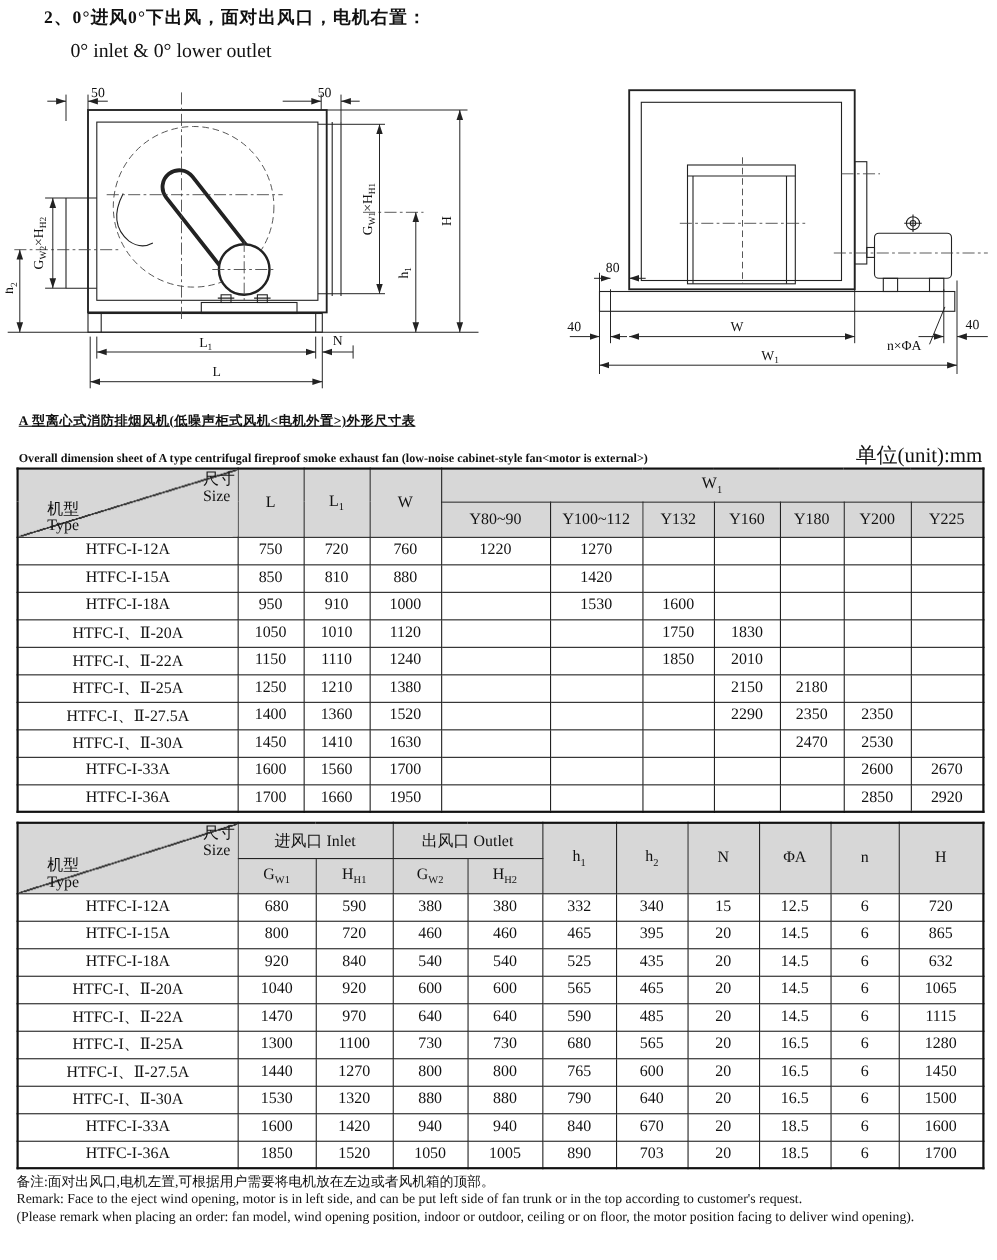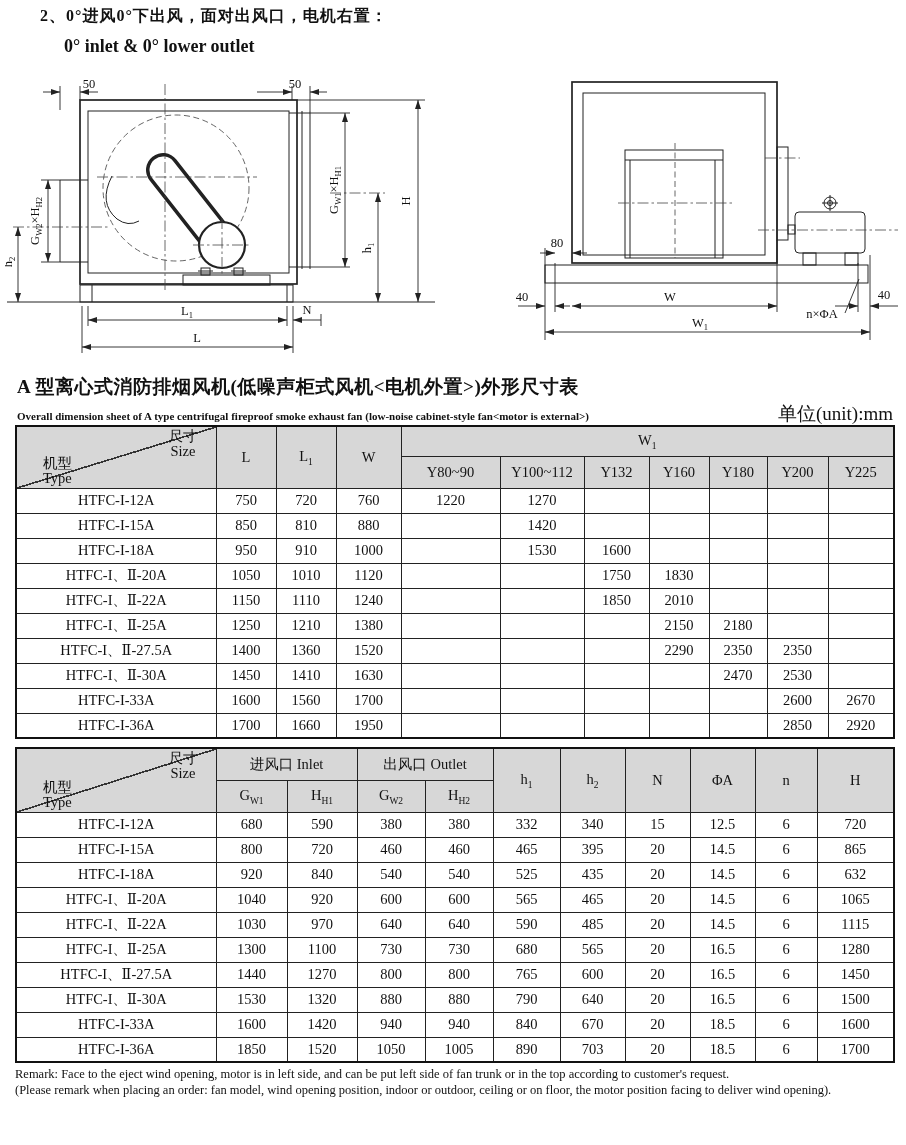--- a/index.html
+++ b/index.html
@@ -1,41 +1,41 @@
 <!DOCTYPE html>
 <html><head>
 <meta charset="utf-8">
 <style>
   html,body{margin:0;padding:0;background:#fff;}
   body{width:906px;height:1145px;position:relative;font-family:"Liberation Serif","DejaVu Serif",serif;color:#111;}
   .abs{position:absolute;}
   .title-zh{left:40px;top:6px;font-size:16px;font-weight:bold;letter-spacing:1px;}
-  .title-en{left:64px;top:36px;font-size:18px;font-weight:bold;}
-  .sec-zh{left:17px;top:374px;font-size:19px;font-weight:bold;letter-spacing:0.5px;}
+  .title-en{left:64px;top:36px;font-size:18px;font-weight:normal;}
+  .sec-zh{left:17px;top:374px;font-size:12px;font-weight:bold;letter-spacing:0.5px;text-decoration:underline;}
   .sec-row{left:17px;top:401px;width:876px;display:flex;justify-content:space-between;align-items:baseline;}
   .sec-en{font-size:11px;font-weight:bold;}
   .unit{font-size:19px;font-weight:normal;white-space:nowrap;}
   svg text{font-size:12.5px;fill:#111;font-family:"Liberation Serif","DejaVu Serif",serif;}
   svg .ts{font-size:8.5px;}
   .ln{stroke:#222;stroke-width:1;fill:none;}
   .thick{stroke-width:1.7;}
   .dim{stroke:#222;stroke-width:0.9;fill:none;}
   .cdot{stroke:#444;stroke-width:0.8;fill:none;stroke-dasharray:11 3 2.5 3;}
   .dsh{stroke:#555;stroke-width:0.9;fill:none;stroke-dasharray:6 3.5;}
   table{border-collapse:collapse;table-layout:fixed;position:absolute;left:15px;width:878px;background:#fff;border:2px solid #111;}
   #t1{top:425px;} #t2{top:747px;}
   th,td{border:1px solid #222;text-align:center;vertical-align:middle;padding:0;font-size:14.5px;font-weight:normal;overflow:hidden;white-space:nowrap;}
   thead th{background:#d7d7d7;}
   tbody tr{height:25px;}
   #t1 thead tr:first-child{height:30px;} #t1 thead tr:last-child{height:32px;}
   #t2 thead tr:first-child{height:32px;} #t2 thead tr:last-child{height:32px;}
   sub{font-size:9.5px;}
   .corner{position:relative;background-color:#d7d7d7;
     background-image:linear-gradient(to bottom right,rgba(0,0,0,0) calc(50% - 0.8px),#333 calc(50% - 0.8px),#333 calc(50% + 0.8px),rgba(0,0,0,0) calc(50% + 0.8px));}
-  .c-size{position:absolute;top:2px;right:18px;text-align:center;line-height:15px;}
+  .c-size{position:absolute;top:2px;right:2px;text-align:left;line-height:15px;}
   .c-type{position:absolute;bottom:2px;left:26px;text-align:left;line-height:15px;}
   .c-size span,.c-type span{display:block;}
   .remarks{left:15px;top:1066px;width:880px;font-size:12.5px;line-height:16px;}
 </style>
 </head>
 <body>
 
 <div class="abs title-zh">2、0°进风0°下出风，面对出风口，电机右置：</div>
 <div class="abs title-en">0° inlet &amp; 0° lower outlet</div>
 
@@ -447,21 +447,21 @@
         <td>600</td>
         <td>565</td>
         <td>465</td>
         <td>20</td>
         <td>14.5</td>
         <td>6</td>
         <td>1065</td>
       </tr>
       <tr>
         <td>HTFC-I、Ⅱ-22A</td>
-        <td>1030</td>
+        <td>1470</td>
         <td>970</td>
         <td>640</td>
         <td>640</td>
         <td>590</td>
         <td>485</td>
         <td>20</td>
         <td>14.5</td>
         <td>6</td>
         <td>1115</td>
       </tr>
@@ -527,15 +527,16 @@
         <td>703</td>
         <td>20</td>
         <td>18.5</td>
         <td>6</td>
         <td>1700</td>
       </tr>
     </tbody>
 </table>
 
 <div class="abs remarks">
+  <div>备注:面对出风口,电机左置,可根据用户需要将电机放在左边或者风机箱的顶部。</div>
   <div>Remark: Face to the eject wind opening, motor is in left side, and can be put left side of fan trunk or in the top according to customer's request.</div>
   <div>(Please remark when placing an order: fan model, wind opening position, indoor or outdoor, ceiling or on floor, the motor position facing to deliver wind opening).</div>
 </div>
 
 </body></html>

